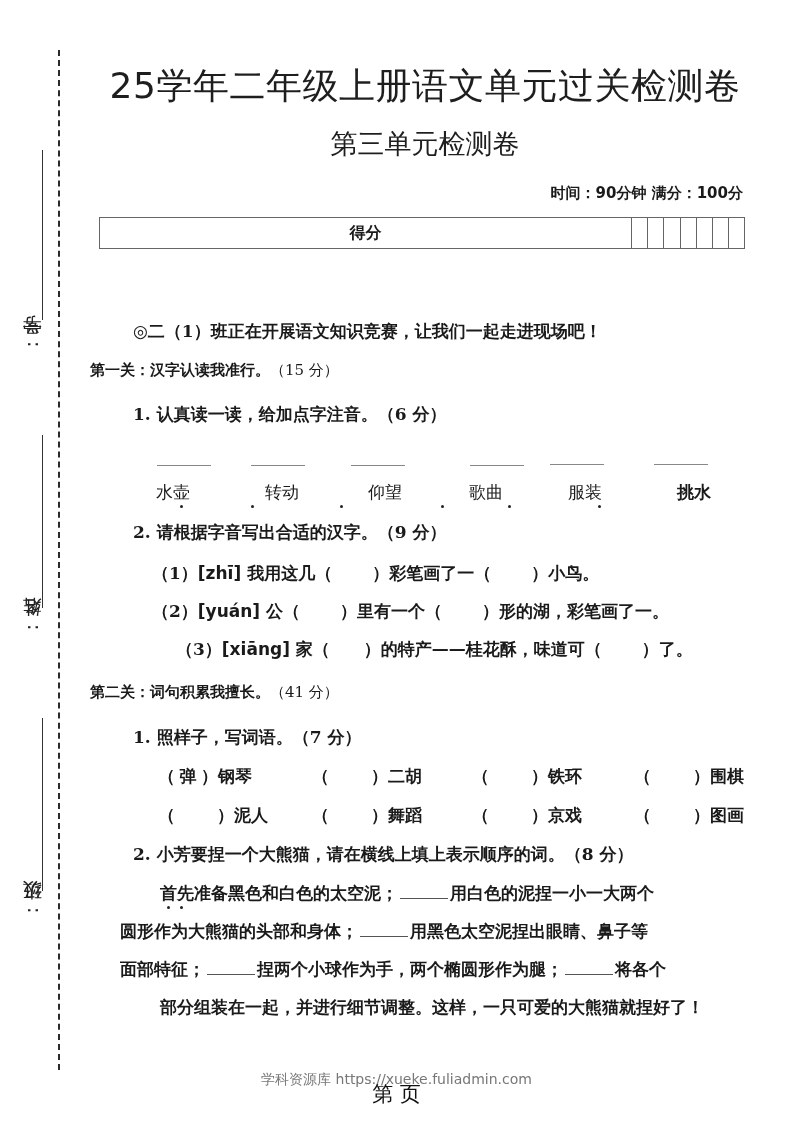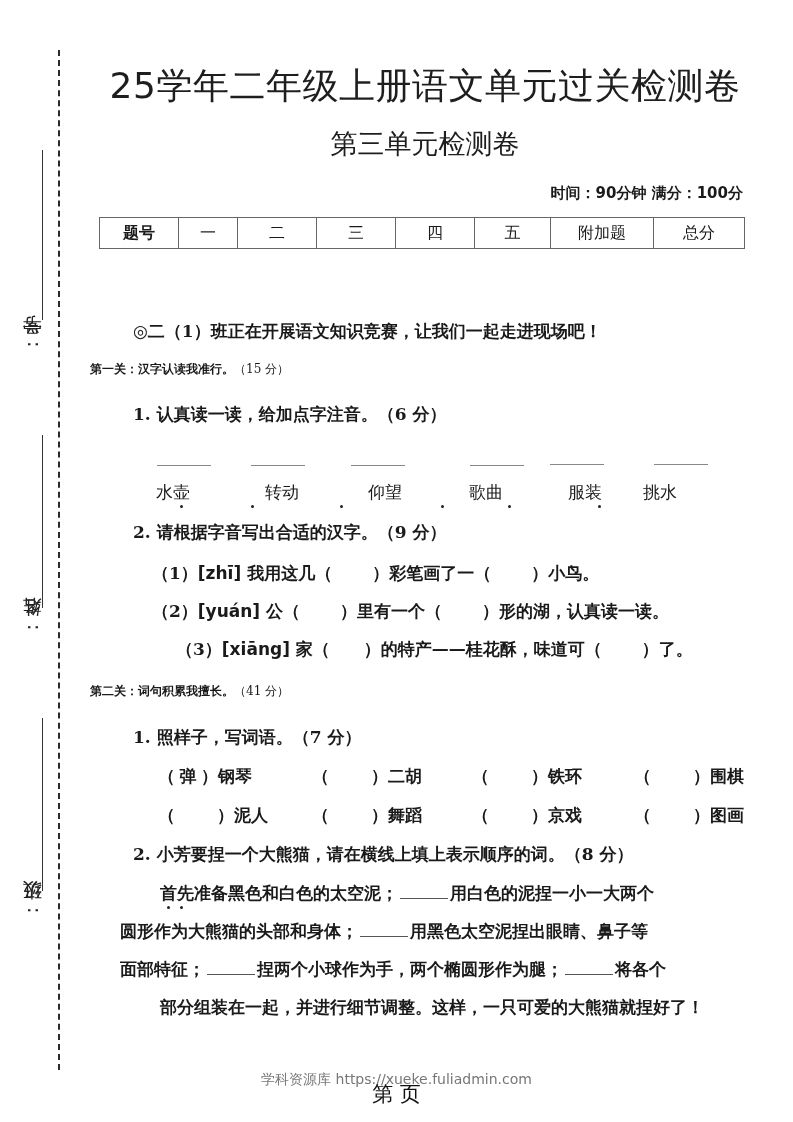--- a/index.html
+++ b/index.html
@@ -19,21 +19,21 @@
   .subtitle { left: 80px; top: 126px; width: 690px; text-align: center; font-size: 27px;
               font-family: "DejaVu Sans", sans-serif; color: #1e1e1e; }
   .meta { right: 50px; top: 184px; font-size: 15px; font-weight: bold; font-family: "DejaVu Sans", sans-serif; }
 
   table.score { position: absolute; left: 99px; top: 217px; width: 646px; border-collapse: collapse;
                 font-family: "DejaVu Sans", sans-serif; font-size: 16px; }
   table.score td { border: 1.5px solid #666; height: 30px; text-align: center; padding: 0; }
   table.score td.hdr { font-weight: bold; }
 
   .line { font-size: 17px; white-space: nowrap; font-weight: bold; }
-  .sec { font-family: "DejaVu Sans", sans-serif; font-weight: bold; font-size: 12px; }
+  .sec { font-family: "DejaVu Sans", sans-serif; font-weight: bold; font-size: 15px; }
   .sec .pts { font-family: "DejaVu Serif", serif; font-weight: normal; }
 
   .pinyin-slot { width: 54px; border-top: 1.3px solid #888; }
   .word { font-size: 17px; }
   .dot { position: absolute; width: 3px; height: 3px; background: #222; border-radius: 50%; }
 
   .py { font-family: "DejaVu Sans", sans-serif; }
   .blank { display: inline-block; width: 48px; border-bottom: 1.2px solid #555; margin: 0 2px; }
   .footer-wm { left: 0; width: 793px; top: 1071px; text-align: center; font-size: 14px; color: #777;
                font-family: "DejaVu Sans", sans-serif; }
@@ -57,29 +57,29 @@
   <div class="side-line" style="top:0;height:173px;"></div>
   <div class="side-label" style="top:188px;">班级:</div>
 </div>
 
 <div class="abs title">25学年二年级上册语文单元过关检测卷</div>
 <div class="abs subtitle">第三单元检测卷</div>
 <div class="abs meta">时间：90分钟  满分：100分</div>
 
 <table class="score">
   <tbody>
-      <tr>
-    <td class="hdr" style="width:78px">题号</td>
-    <td style="width:58px">一</td>
-    <td style="width:78px">二</td>
-    <td style="width:78px">三</td>
-    <td style="width:78px">四</td>
-    <td style="width:75px">五</td>
-    <td style="width:102px">附加题</td>
-    <td>总分</td>
+  <tr>
+    <td class="hdr">得分</td>
+    <td></td>
+    <td></td>
+    <td></td>
+    <td></td>
+    <td></td>
+    <td></td>
+    <td></td>
   </tr>
 </tbody>
   </table>
 
 <div class="abs line" style="left:133px;top:320px;">◎二（1）班正在开展语文知识竞赛，让我们一起走进现场吧！</div>
 
 <div class="abs sec" style="left:90px;top:361px;">
   <span>第一关：汉字认读我准行。</span><span class="pts">（15 分）</span>
 </div>
 <div class="abs line" style="left:133px;top:403px;">1. 认真读一读，给加点字注音。（6 分）</div>
@@ -89,36 +89,36 @@
 <div class="abs pinyin-slot" style="left:351px;top:465px;"></div>
 <div class="abs pinyin-slot" style="left:470px;top:465px;"></div>
 <div class="abs pinyin-slot" style="left:550px;top:464px;"></div>
 <div class="abs pinyin-slot" style="left:654px;top:464px;"></div>
 
 <div class="abs word" style="left:156px;top:481px;">水壶</div>
 <div class="abs word" style="left:265px;top:481px;">转动</div>
 <div class="abs word" style="left:368px;top:481px;">仰望</div>
 <div class="abs word" style="left:469px;top:481px;">歌曲</div>
 <div class="abs word" style="left:568px;top:481px;">服装</div>
-<div class="abs word" style="left:643px;top:481px;">挑水</div>
+<div class="abs word" style="left:677px;top:481px;font-weight:bold;">挑水</div>
 
 <div class="abs dot" style="left:180px;top:505px;"></div>
 <div class="abs dot" style="left:251px;top:505px;"></div>
 <div class="abs dot" style="left:340px;top:505px;"></div>
 <div class="abs dot" style="left:441px;top:505px;"></div>
 <div class="abs dot" style="left:508px;top:505px;"></div>
 <div class="abs dot" style="left:598px;top:505px;"></div>
 
 <div class="abs line" style="left:133px;top:521px;">2. 请根据字音写出合适的汉字。（9 分）</div>
 
 <div class="abs line" style="left:152px;top:562px;">
   <span>（1）</span><span class="py">[zhī]</span>&nbsp;<span>我用这几（</span><span style="display:inline-block;width:40px"></span><span>）彩笔画了一（</span><span style="display:inline-block;width:40px"></span><span>）小鸟。</span>
 </div>
 <div class="abs line" style="left:152px;top:600px;">
-  <span>（2）</span><span class="py">[yuán]</span>&nbsp;<span>公（</span><span style="display:inline-block;width:40px"></span><span>）里有一个（</span><span style="display:inline-block;width:40px"></span><span>）形的湖，认真读一读。</span>
+  <span>（2）</span><span class="py">[yuán]</span>&nbsp;<span>公（</span><span style="display:inline-block;width:40px"></span><span>）里有一个（</span><span style="display:inline-block;width:40px"></span><span>）形的湖，彩笔画了一。</span>
 </div>
 <div class="abs line" style="left:152px;top:638px;margin-left:24px;">
   <span>（3）</span><span class="py">[xiāng]</span>&nbsp;<span>家（</span><span style="display:inline-block;width:34px"></span><span>）的特产——桂花酥，味道可（</span><span style="display:inline-block;width:40px"></span><span>）了。</span>
 </div>
 
 <div class="abs sec" style="left:90px;top:683px;">
   <span>第二关：词句积累我擅长。</span><span class="pts">（41 分）</span>
 </div>
 <div class="abs line" style="left:133px;top:726px;">1. 照样子，写词语。（7 分）</div>
 

